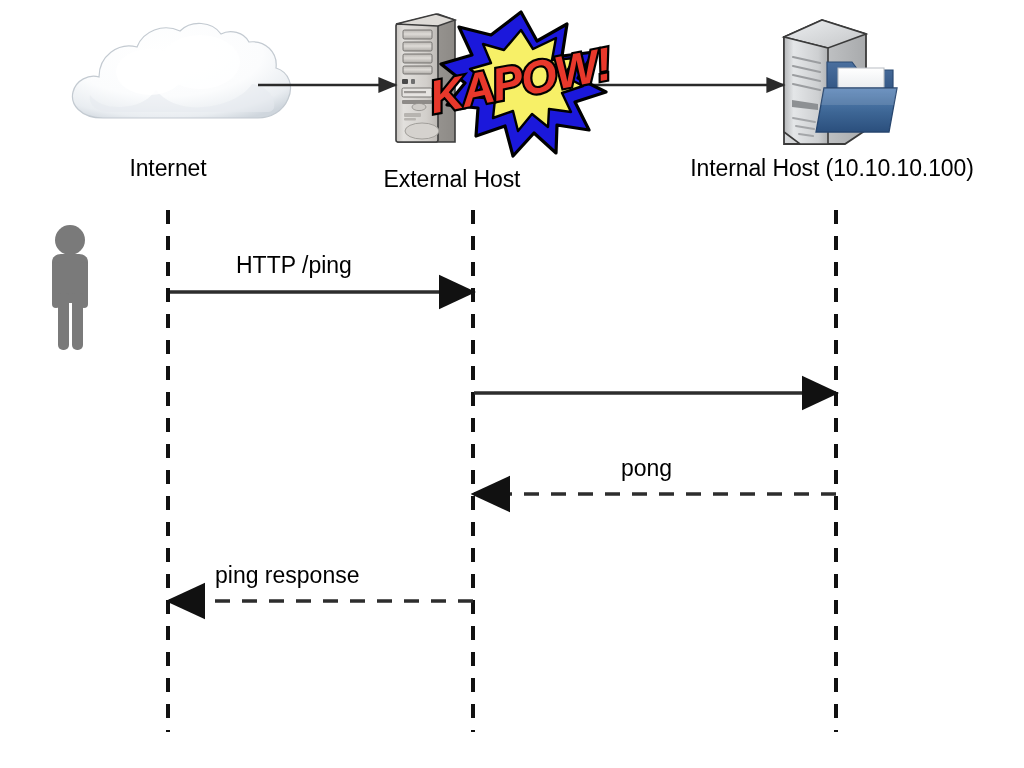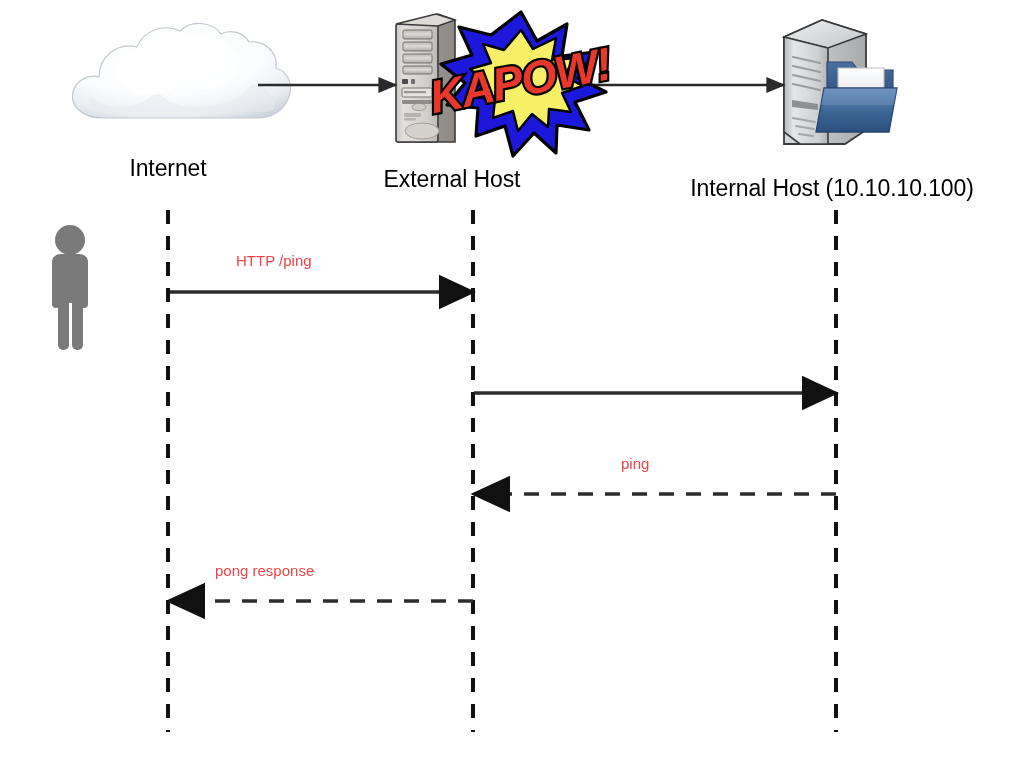--- a/index.html
+++ b/index.html
@@ -3,21 +3,21 @@
 <meta charset="utf-8">
 <style>
   html,body{margin:0;padding:0;background:#ffffff;}
   body{width:1024px;height:768px;overflow:hidden;
        font-family:"Liberation Sans","DejaVu Sans",sans-serif;color:#000;}
   #stage{position:relative;width:1024px;height:768px;background:#fff;}
   #vec{position:absolute;left:0;top:0;width:1024px;height:768px;}
   .nodelabel{position:absolute;text-align:center;font-size:23px;color:#000;
              font-family:"Liberation Sans","DejaVu Sans",sans-serif;
              white-space:nowrap;letter-spacing:-0.1px;}
-  .msglabel{position:absolute;font-size:15px;color:#ef4444;white-space:nowrap;
+  .msglabel{position:absolute;font-size:23px;color:#000000;white-space:nowrap;
             font-family:"Liberation Sans","DejaVu Sans",sans-serif;}
 </style>
 </head>
 <body>
 
 <div id="stage">
 
   <svg id="vec" viewBox="0 0 1024 768" xmlns="http://www.w3.org/2000/svg">
 
     <defs>
@@ -175,22 +175,22 @@
 
     <line x1="836" y1="494" x2="474" y2="494" stroke="#2d2d2d" stroke-width="3.6" stroke-dasharray="15 12" marker-end="url(#solidHeadR)"></line>
 
     <line x1="473" y1="601" x2="169" y2="601" stroke="#2d2d2d" stroke-width="3.6" stroke-dasharray="15 12" marker-end="url(#solidHeadR)"></line>
   </svg>
 
   <div class="nodelabel" style="left:68px;top:155px;width:200px;">Internet</div>
 
   <div class="nodelabel" style="left:352px;top:166px;width:200px;">External Host</div>
 
-  <div class="nodelabel" style="left:652px;top:155px;width:360px;margin-top:20px;">Internal Host (10.10.10.100)</div>
+  <div class="nodelabel" style="left:652px;top:155px;width:360px;">Internal Host (10.10.10.100)</div>
 
   <div class="msglabel" style="left:236px;top:252px;">HTTP /ping</div>
 
 
-  <div class="msglabel" style="left:621px;top:455px;">ping</div>
+  <div class="msglabel" style="left:621px;top:455px;">pong</div>
 
-  <div class="msglabel" style="left:215px;top:562px;">pong response</div>
+  <div class="msglabel" style="left:215px;top:562px;">ping response</div>
 
 </div>
 
 </body></html>

